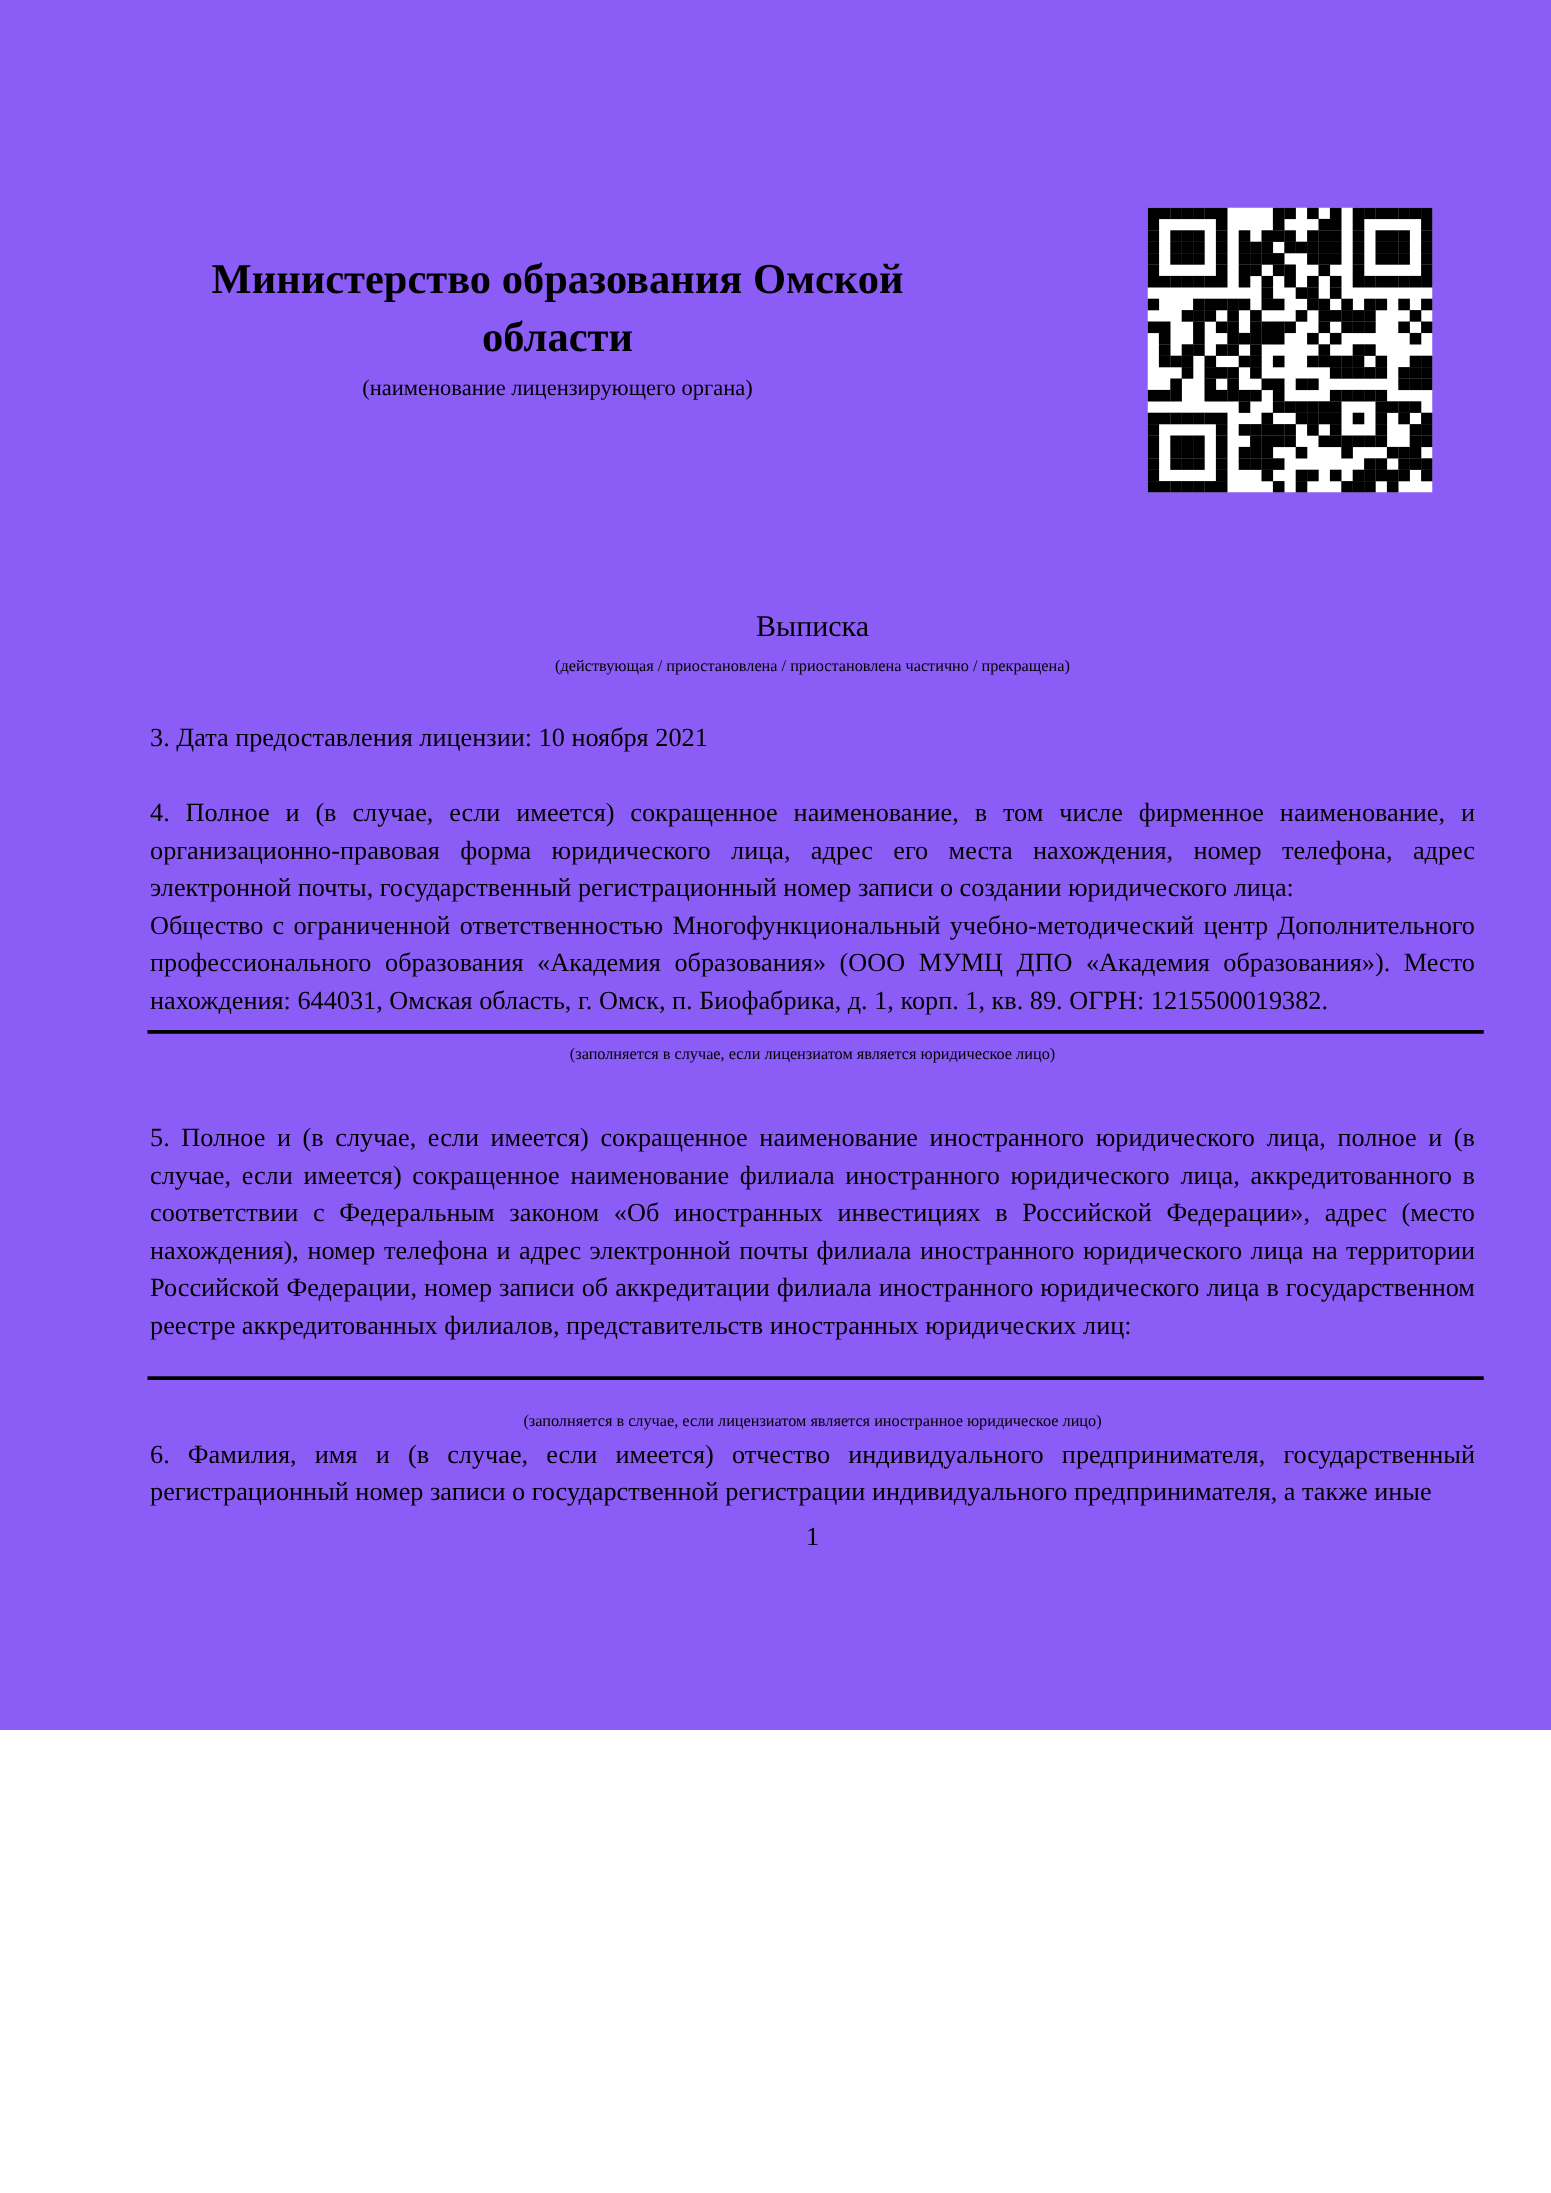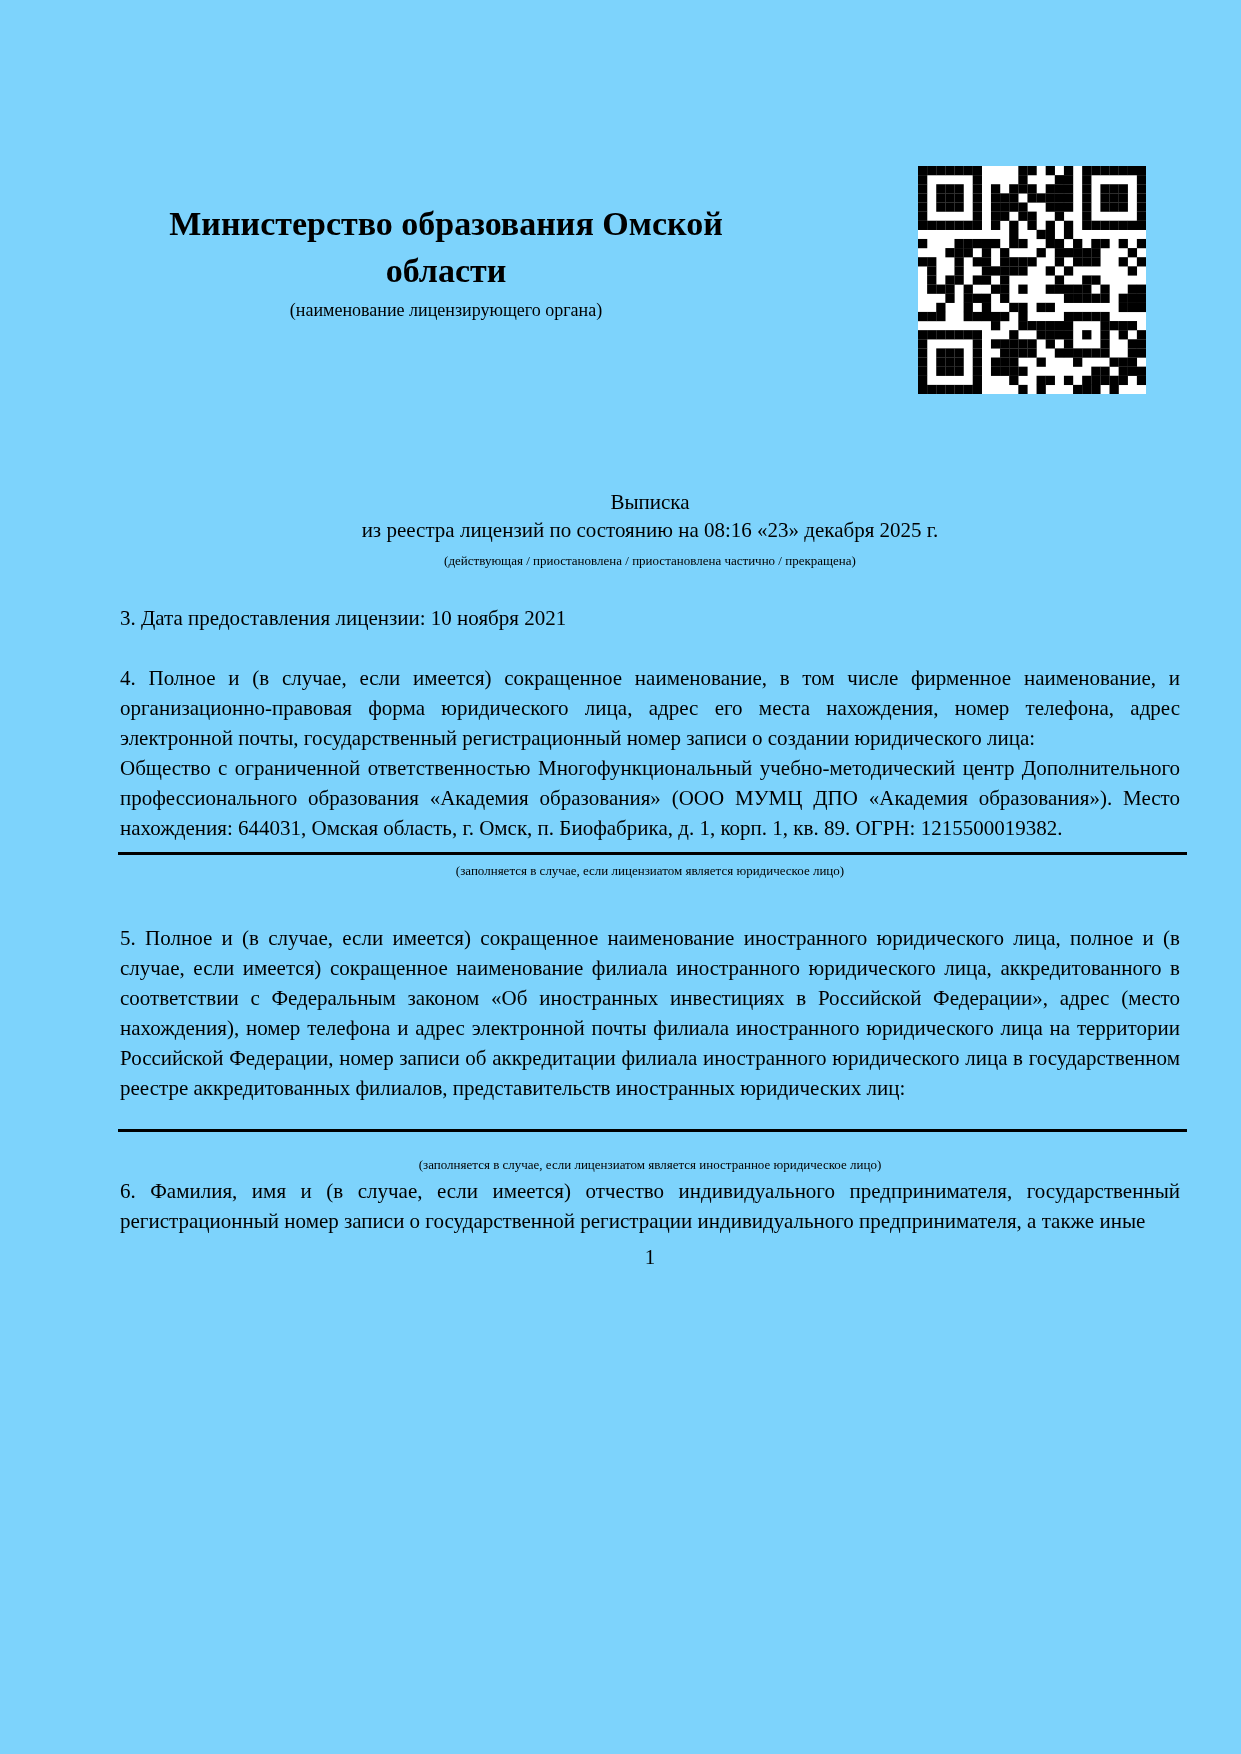--- a/index.html
+++ b/index.html
@@ -3,22 +3,22 @@
 <meta charset="utf-8">
 <style>
   html, body {
     margin: 0;
     padding: 0;
     background: #ffffff;
   }
   .page {
     position: relative;
     width: 1241px;
-    height: 1754px;
-    background: #7dd3fc;
+    height: 1384px;
+    background: #8b5cf6;
     color: #000000;
     font-family: "Liberation Serif", "DejaVu Serif", serif;
     overflow: hidden;
   }
   .content {
     position: relative;
     margin-left: 120px;
     margin-right: 61px; 
   }
   
@@ -47,21 +47,21 @@
     position: absolute;
     left: 798px;
     top: 166px;
     width: 228px;
     height: 228px;
   }
   .qr svg { display: block; }
   
   .doc-heading {
     text-align: center;
-    font-size: 21px;
+    font-size: 24px;
     line-height: 28px;
   }
   
   .para {
     margin: 0;
     font-size: 21px;
     line-height: 30px;
     text-align: justify;
   }
   .note {
@@ -437,21 +437,20 @@
             <rect x="155.04" y="218.88" width="9.27" height="9.27" fill="#000000"></rect>
             <rect x="164.16" y="218.88" width="9.27" height="9.27" fill="#000000"></rect>
             <rect x="173.28" y="218.88" width="9.27" height="9.27" fill="#000000"></rect>
             <rect x="191.52" y="218.88" width="9.27" height="9.27" fill="#000000"></rect>
           </svg>
       </div>
     </div>
 
     <div class="doc-heading">
       <div>Выписка</div>
-      <div>из реестра лицензий по состоянию на 08:16 «23» декабря 2025 г.</div>
     </div>
 
     <div class="note m-note1">(действующая / приостановлена / приостановлена частично / прекращена)</div>
 
 
     <p class="para m-item3">3. Дата предоставления лицензии: 10 ноября 2021</p>
 
     <div class="m-item4">
       <p class="para">4. Полное и (в случае, если имеется) сокращенное наименование, в том числе фирменное наименование, и организационно-правовая форма юридического лица, адрес его места нахождения, номер телефона, адрес электронной почты, государственный регистрационный номер записи о создании юридического лица:</p>
       <p class="para">Общество с ограниченной ответственностью Многофункциональный учебно-методический центр Дополнительного профессионального образования «Академия образования» (ООО МУМЦ ДПО «Академия образования»). Место нахождения: 644031, Омская область, г. Омск, п. Биофабрика, д. 1, корп. 1, кв. 89. ОГРН: 1215500019382.</p>

